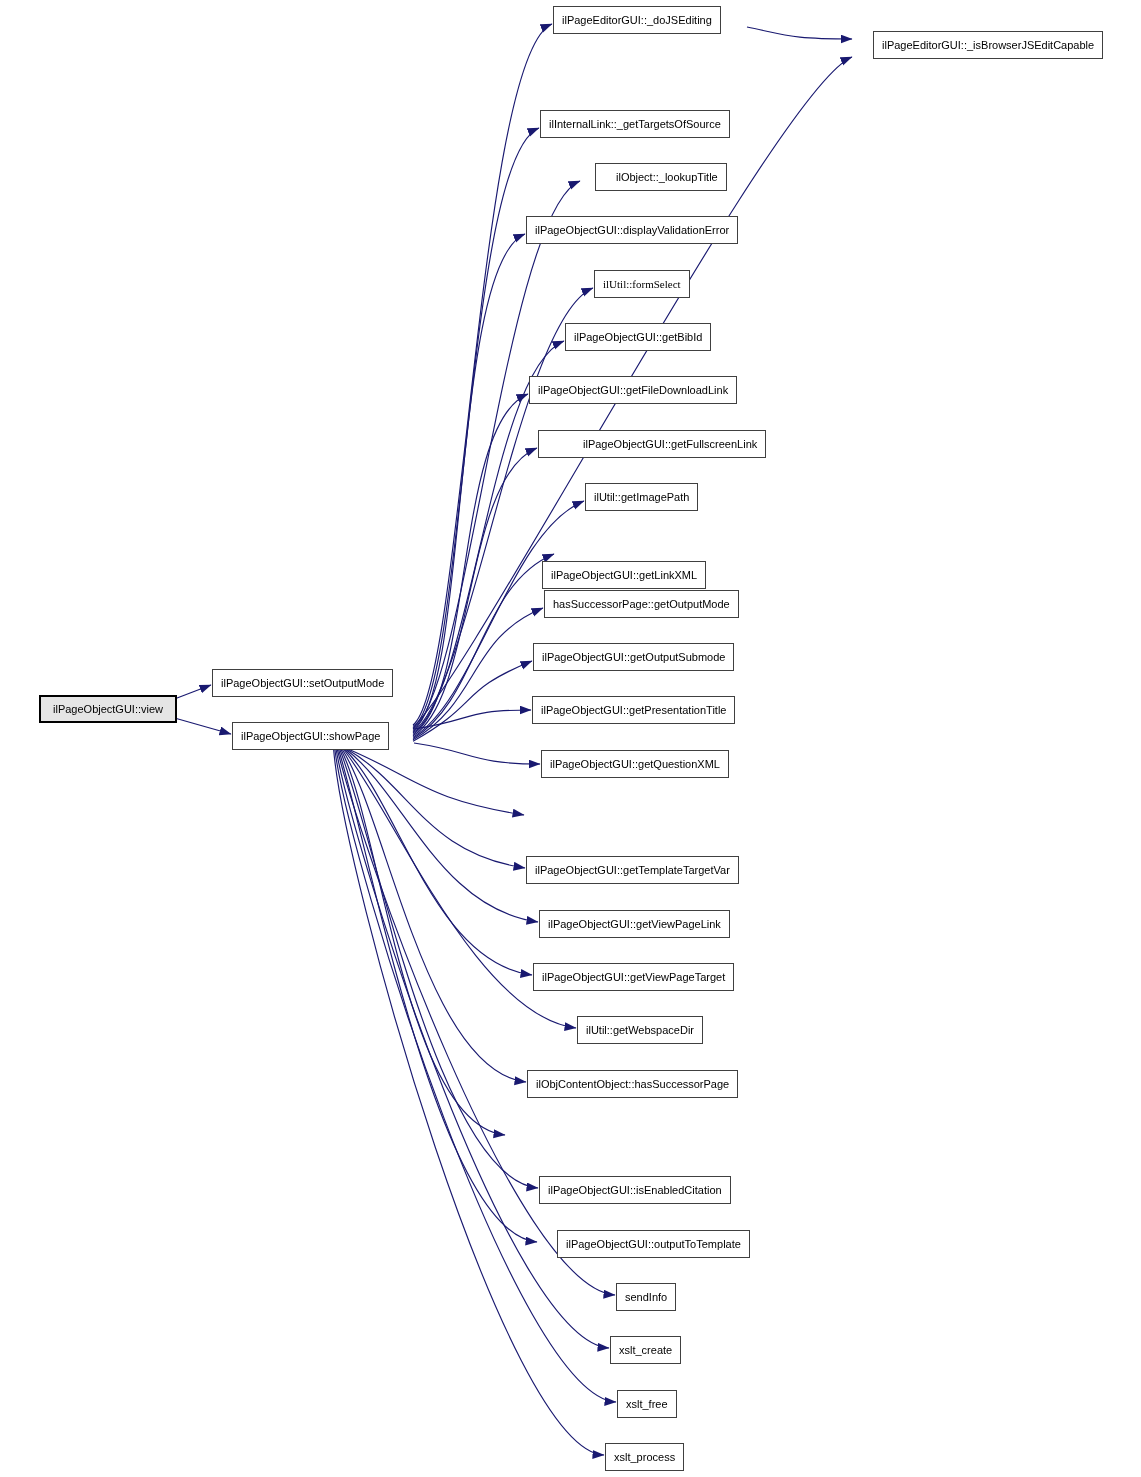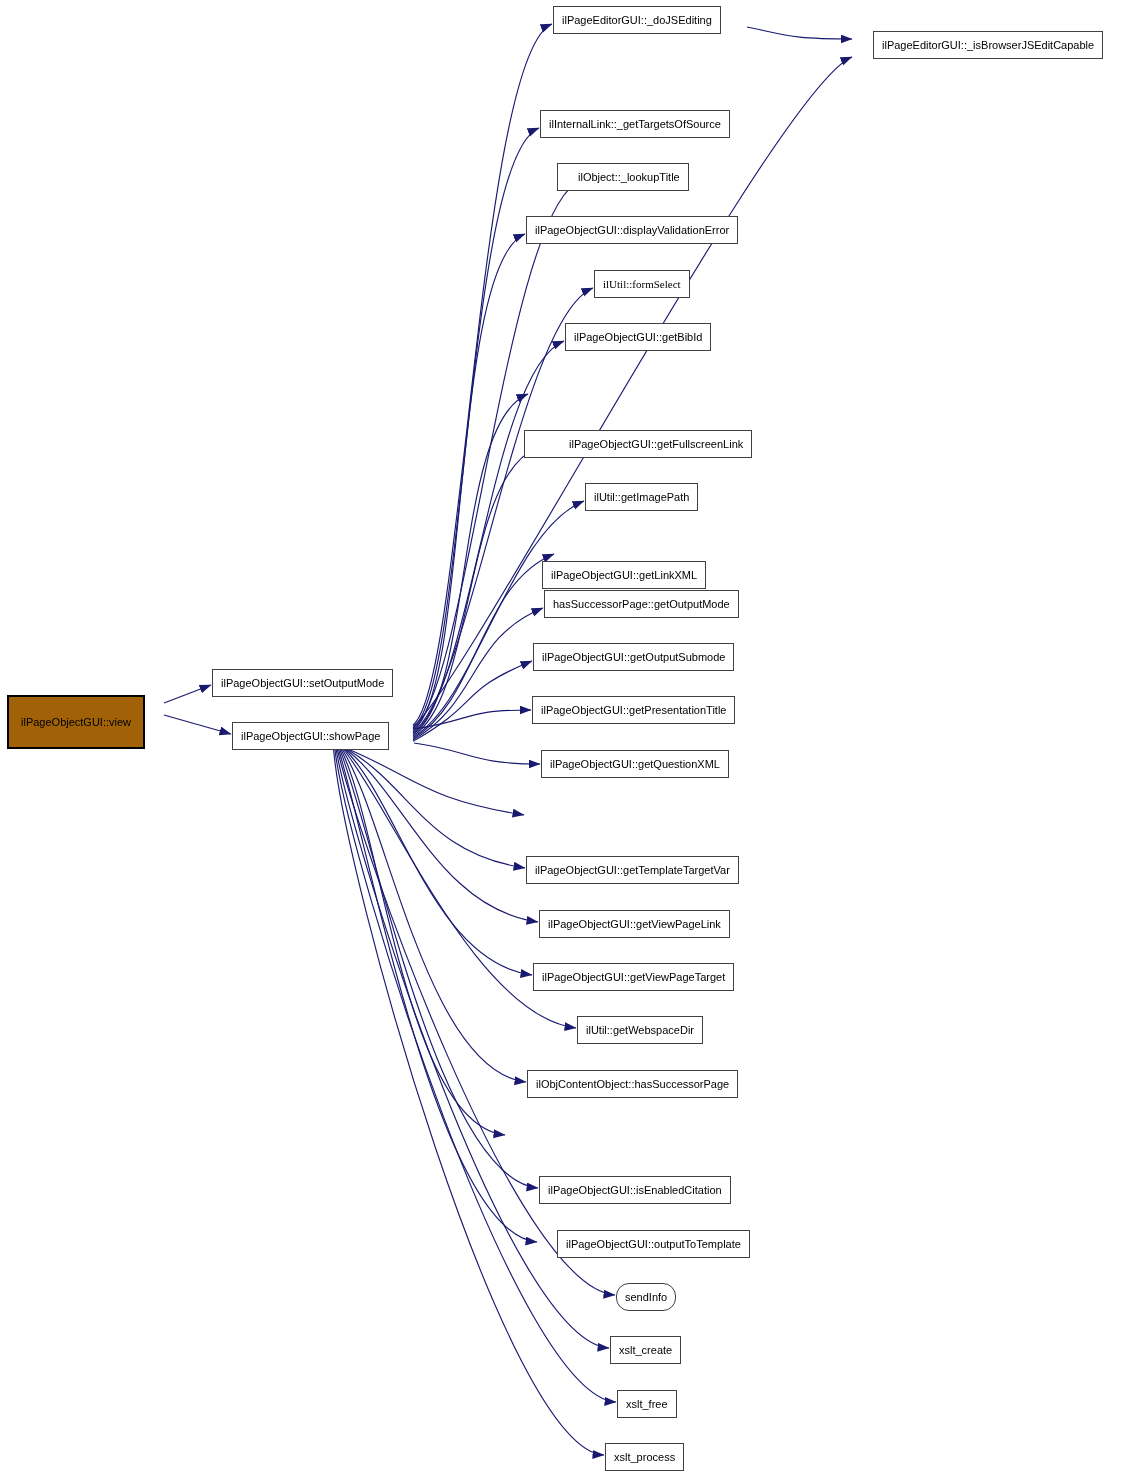--- a/index.html
+++ b/index.html
@@ -24,23 +24,24 @@
     background: #ffffff;
     color: #000000;
     font-size: 11px;
     line-height: 16px;
     padding: 5px 8px;
     white-space: nowrap;
     text-align: center;
     z-index: 1;
   }
   .node.root {
-    background: #a16207;
+    background: #e5e5e5;
     border: 2px solid #000000;
-    padding: 17px 12px;
+    padding: 4px 12px;
+    margin-left: 32px;
   }
   .edge {
     fill: none;
     stroke: #191970;
     stroke-width: 1.15px;
   }
 </style>
 </head>
 <body>
 
@@ -85,35 +86,36 @@
     </svg>
 
   <div class="node root" id="n-view" style="left:7px; top:695px;">ilPageObjectGUI::view</div>
 
   <div class="node" id="n-setOutputMode" style="left:212px; top:669px;">ilPageObjectGUI::setOutputMode</div>
   <div class="node" id="n-showPage" style="left:232px; top:722px;">ilPageObjectGUI::showPage</div>
 
   <div class="node cx" id="n-doJSEditing" style="top: 6px; left: 553px;">ilPageEditorGUI::_doJSEditing</div>
   <div class="node" id="n-isBrowserJSEditCapable" style="left:853px; top:31px;margin-left:20px;">ilPageEditorGUI::_isBrowserJSEditCapable</div>
   <div class="node cx" id="n-getTargetsOfSource" style="top: 110px; left: 540px;">ilInternalLink::_getTargetsOfSource</div>
-  <div class="node cx" id="n-lookupTitle" style="top: 163px; left: 557px; padding-left: 20px;">ilObject::_lookupTitle</div>
+  <div class="node cx" id="n-lookupTitle" style="top: 163px; left: 595px; padding-left: 20px;">ilObject::_lookupTitle</div>
   <div class="node cx" id="n-displayValidationError" style="top: 216px; left: 526px;">ilPageObjectGUI::displayValidationError</div>
   <div class="node cx" id="n-formSelect" style="top: 270px; left: 594px; font-family: Liberation Serif, serif;">ilUtil::formSelect</div>
   <div class="node cx" id="n-getBibId" style="top: 323px; left: 565px;">ilPageObjectGUI::getBibId</div>
-  <div class="node cx" id="n-getFullscreenLink" style="top: 430px; left: 524px; padding-left: 44px;">ilPageObjectGUI::getFullscreenLink</div>
+  <div class="node cx" id="n-getFileDownloadLink" style="top: 376px; left: 529px;">ilPageObjectGUI::getFileDownloadLink</div>
+  <div class="node cx" id="n-getFullscreenLink" style="top: 430px; left: 538px; padding-left: 44px;">ilPageObjectGUI::getFullscreenLink</div>
   <div class="node cx" id="n-getImagePath" style="top: 483px; left: 585px;">ilUtil::getImagePath</div>
   <div class="node cx" id="n-getLinkXML" style="top: 536px; left: 542px; margin-top: 25px;">ilPageObjectGUI::getLinkXML</div>
   <div class="node cx" id="n-getOutputMode" style="top: 590px; left: 544px;">hasSuccessorPage::getOutputMode</div>
   <div class="node cx" id="n-getOutputSubmode" style="top: 643px; left: 533px;">ilPageObjectGUI::getOutputSubmode</div>
   <div class="node cx" id="n-getPresentationTitle" style="top: 696px; left: 532px;">ilPageObjectGUI::getPresentationTitle</div>
   <div class="node cx" id="n-getQuestionXML" style="top: 750px; left: 541px;">ilPageObjectGUI::getQuestionXML</div>
   <div class="node cx" id="n-getTemplateTargetVar" style="top: 856px; left: 526px;">ilPageObjectGUI::getTemplateTargetVar</div>
   <div class="node cx" id="n-getViewPageLink" style="top: 910px; left: 539px;">ilPageObjectGUI::getViewPageLink</div>
   <div class="node cx" id="n-getViewPageTarget" style="top: 963px; left: 533px;">ilPageObjectGUI::getViewPageTarget</div>
   <div class="node cx" id="n-getWebspaceDir" style="top: 1016px; left: 577px;">ilUtil::getWebspaceDir</div>
   <div class="node cx" id="n-hasSuccessorPage" style="top: 1070px; left: 527px;">ilObjContentObject::hasSuccessorPage</div>
   <div class="node cx" id="n-isEnabledCitation" style="top: 1176px; left: 539px;">ilPageObjectGUI::isEnabledCitation</div>
   <div class="node cx" id="n-outputToTemplate" style="top: 1230px; left: 538px; margin-left: 19px;">ilPageObjectGUI::outputToTemplate</div>
-  <div class="node cx" id="n-sendInfo" style="top: 1283px; left: 616px; border-radius: 13px;">sendInfo</div>
+  <div class="node cx" id="n-sendInfo" style="top: 1283px; left: 616px;">sendInfo</div>
   <div class="node cx" id="n-xsltCreate" style="top: 1336px; left: 610px;">xslt_create</div>
   <div class="node cx" id="n-xsltFree" style="top: 1390px; left: 617px;">xslt_free</div>
   <div class="node cx" id="n-xsltProcess" style="top: 1443px; left: 605px;">xslt_process</div>
 </div>
 
 </body></html>

